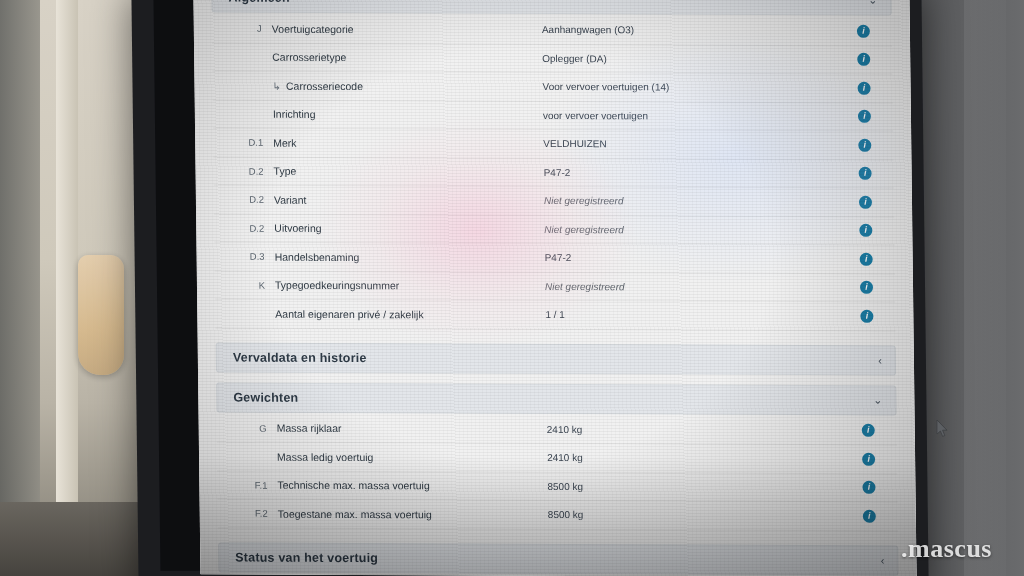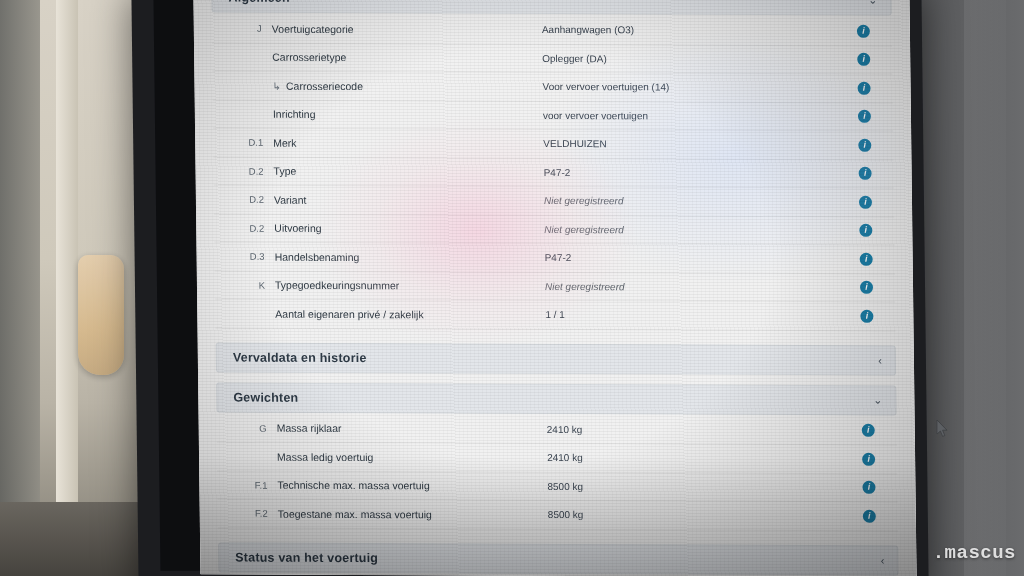--- a/index.html
+++ b/index.html
@@ -176,26 +176,26 @@
 
   
   .cursor {
     position: absolute; left: 936px; top: 420px;
     width: 12px; height: 17px;
     pointer-events: none;
   }
 
   
   .watermark {
-    position: absolute; right: 8px; bottom: 12px;
-    font-size: 19px; font-weight: bold;
+    position: absolute; right: 32px; bottom: 12px;
+    font-size: 26px; font-weight: bold;
     color: rgba(255,255,255,.82);
     letter-spacing: .5px;
     text-shadow: 0 1px 3px rgba(0,0,0,.5);
-    font-family: Liberation Mono, monospace;
+    font-family: Liberation Serif, serif;
   }
 </style>
 </head>
 <body>
 
 <div id="scene">
 
   <div class="bg-wall"></div>
   <div class="bg-left-window"></div>
   <div class="bg-left-frame"></div>

